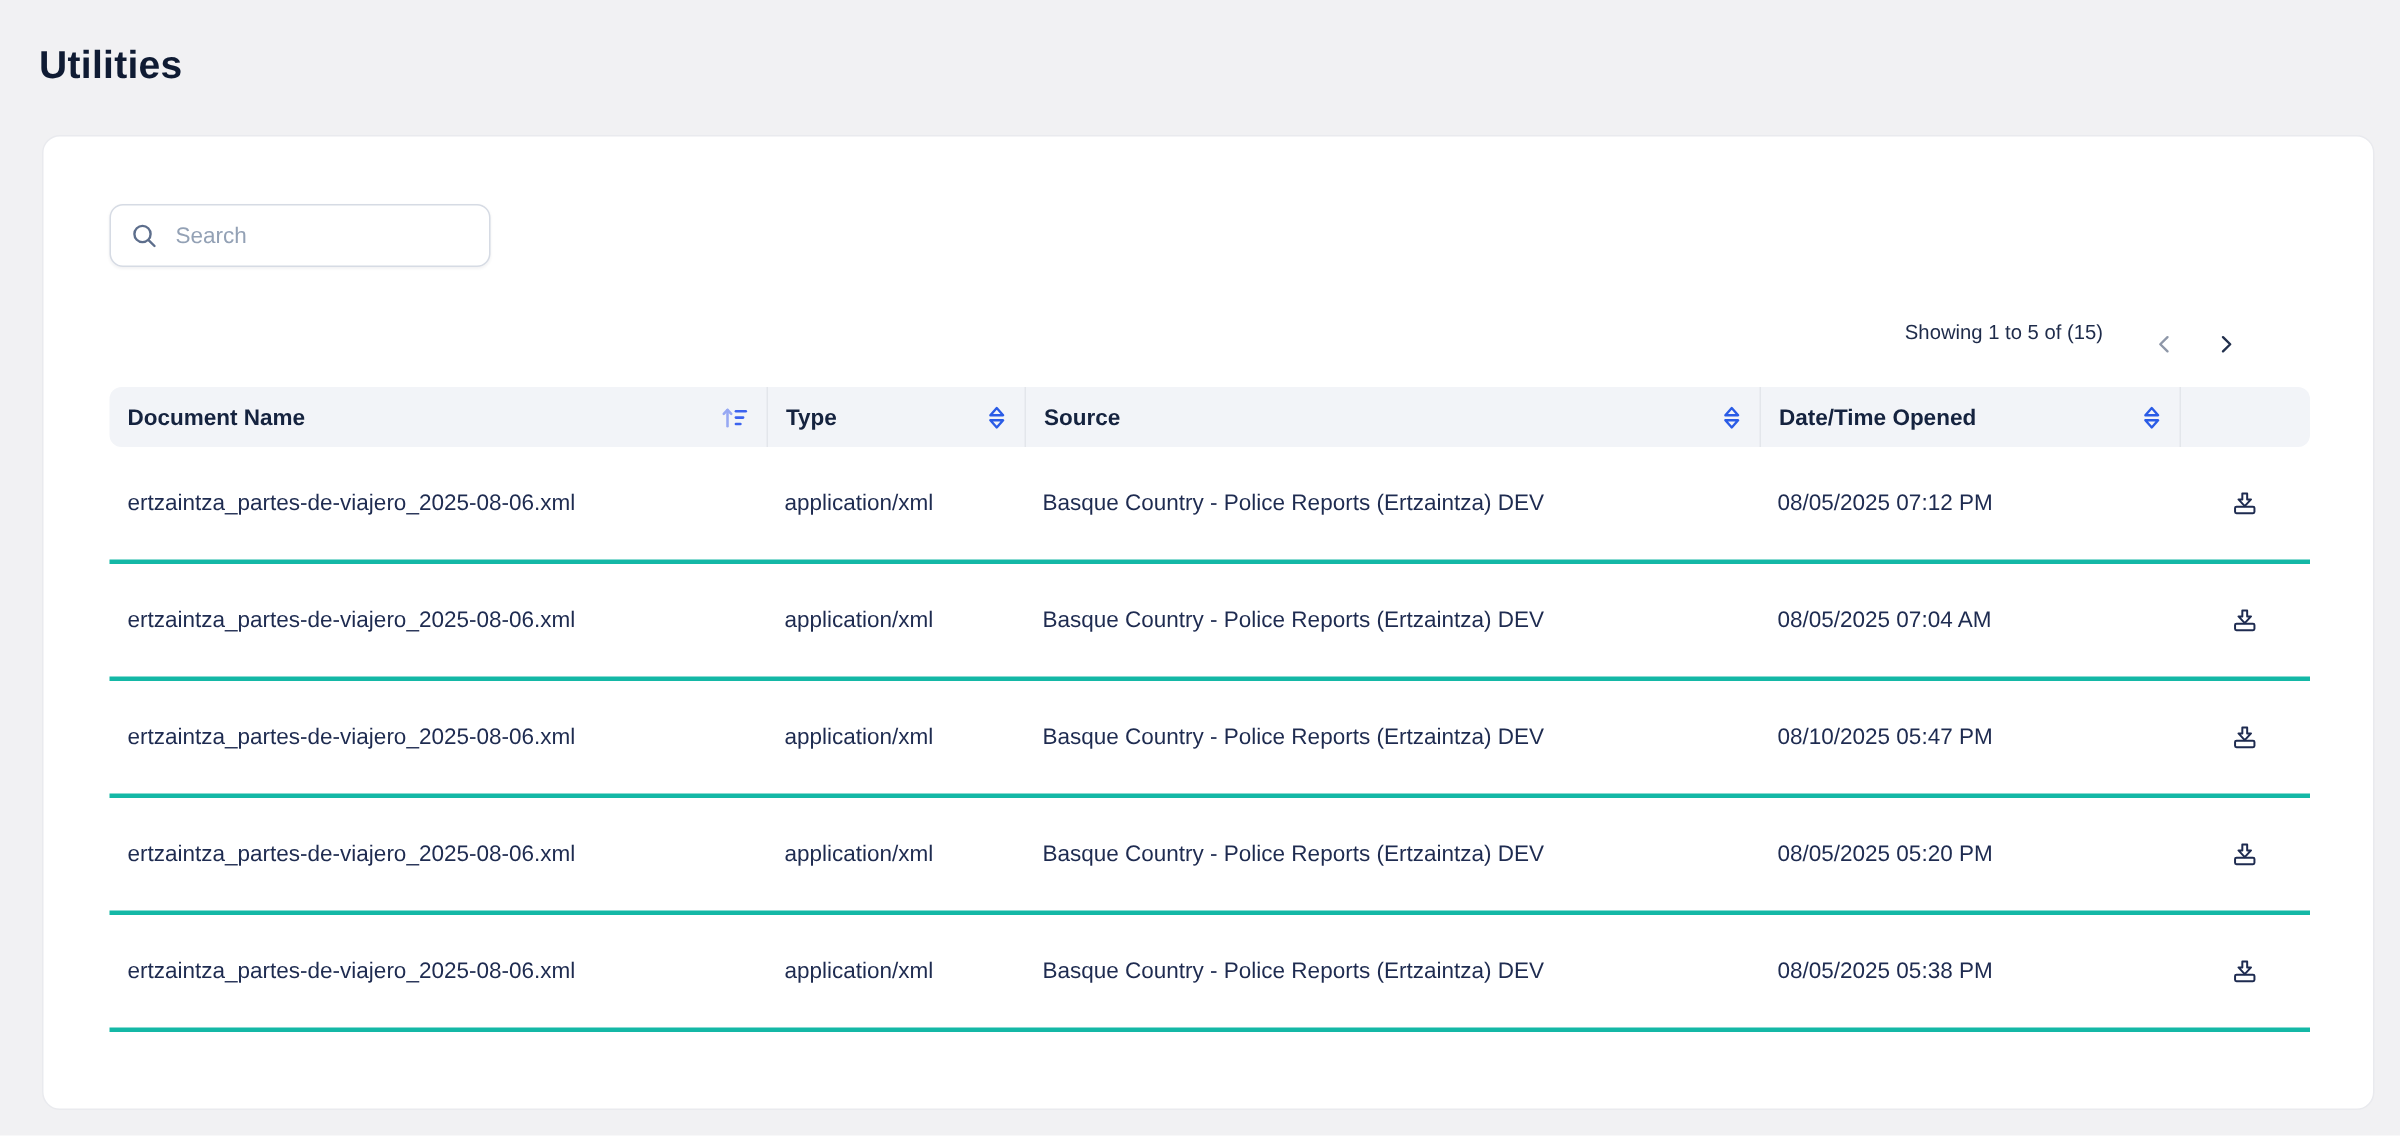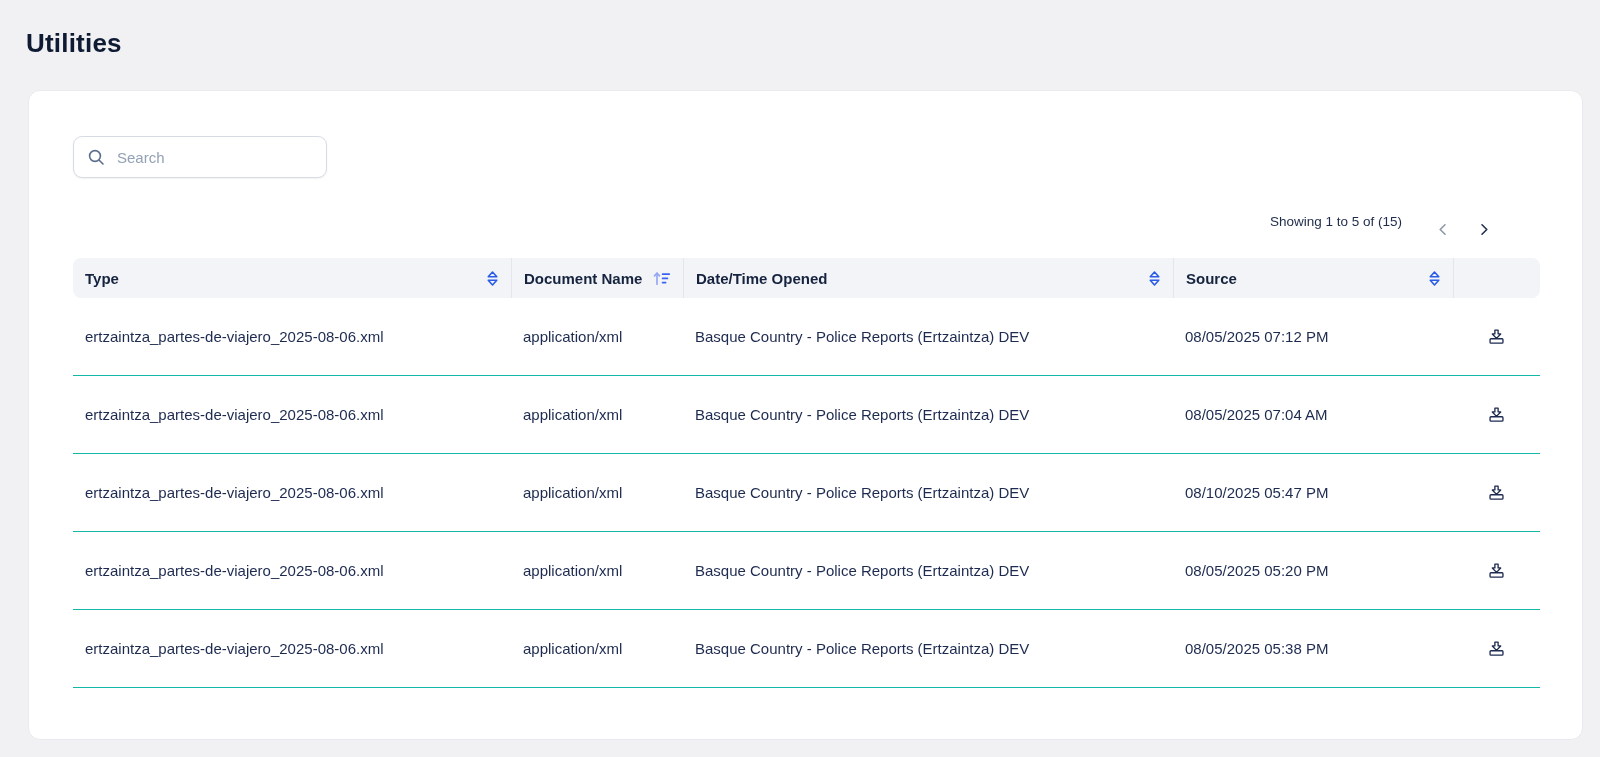--- a/index.html
+++ b/index.html
@@ -146,21 +146,21 @@
     background: none;
     border: none;
     padding: 0;
     cursor: pointer;
     display: flex;
     align-items: center;
   }
   .trow {
     height: 78px;
     align-items: center;
-    border-bottom: 1px solid #14b8a6;
+    border-bottom: 3px solid #14b8a6;
     font-size: 15px;
     color: #1e2b50;
   }
   .cell { padding: 0 12px; white-space: nowrap; overflow: hidden; }
   .cell-actions { display: flex; justify-content: center; }
   .download-btn {
     background: none;
     border: none;
     cursor: pointer;
     padding: 4px;
@@ -203,67 +203,67 @@
           <polyline points="6,2.8 10.8,7.5 6,12.2" stroke="#22304d" stroke-width="1.6" stroke-linecap="round" stroke-linejoin="round"></polyline>
         </svg>
       </span>
     </button>
   </div>
 
   <div class="table">
 
     <div class="thead">
       <div class="th">
-        <span>Type</span>
-        <button class="sort-btn">
-          <span style="display:flex;">
-            <svg width="13" height="17" viewBox="0 0 12 16" fill="none">
-              <path d="M2 6.4 L6 1.9 L10 6.4 Z" stroke="#2b5ce6" stroke-width="1.5" stroke-linejoin="round"></path>
-              <path d="M2 9.6 L6 14.1 L10 9.6 Z" stroke="#2b5ce6" stroke-width="1.5" stroke-linejoin="round"></path>
-            </svg>
-          </span>
-        </button>
-      </div>
-      <div class="th">
         <span>Document Name</span>
         <button class="sort-btn">
           <span style="display:flex;">
             <svg width="18" height="15" viewBox="0 0 18 15" fill="none">
               <line x1="4" y1="13.2" x2="4" y2="2.4" stroke="#97a8f3" stroke-width="1.7" stroke-linecap="round"></line>
               <polyline points="1.5,4.9 4,2.2 6.5,4.9" stroke="#97a8f3" stroke-width="1.7" stroke-linecap="round" stroke-linejoin="round"></polyline>
               <line x1="9.6" y1="3.2" x2="16.2" y2="3.2" stroke="#3c63ef" stroke-width="1.7" stroke-linecap="round"></line>
               <line x1="9.6" y1="7.4" x2="14.4" y2="7.4" stroke="#3c63ef" stroke-width="1.7" stroke-linecap="round"></line>
               <line x1="9.6" y1="11.6" x2="12.6" y2="11.6" stroke="#3c63ef" stroke-width="1.7" stroke-linecap="round"></line>
             </svg>
           </span>
         </button>
       </div>
       <div class="th">
+        <span>Type</span>
+        <button class="sort-btn">
+          <span style="display:flex;">
+            <svg width="13" height="17" viewBox="0 0 12 16" fill="none">
+              <path d="M2 6.4 L6 1.9 L10 6.4 Z" stroke="#2b5ce6" stroke-width="1.5" stroke-linejoin="round"></path>
+              <path d="M2 9.6 L6 14.1 L10 9.6 Z" stroke="#2b5ce6" stroke-width="1.5" stroke-linejoin="round"></path>
+            </svg>
+          </span>
+        </button>
+      </div>
+      <div class="th">
+        <span>Source</span>
+        <button class="sort-btn">
+          <span style="display:flex;">
+            <svg width="13" height="17" viewBox="0 0 12 16" fill="none">
+              <path d="M2 6.4 L6 1.9 L10 6.4 Z" stroke="#2b5ce6" stroke-width="1.5" stroke-linejoin="round"></path>
+              <path d="M2 9.6 L6 14.1 L10 9.6 Z" stroke="#2b5ce6" stroke-width="1.5" stroke-linejoin="round"></path>
+            </svg>
+          </span>
+        </button>
+      </div>
+      <div class="th">
         <span>Date/Time Opened</span>
         <button class="sort-btn">
           <span style="display:flex;">
             <svg width="13" height="17" viewBox="0 0 12 16" fill="none">
               <path d="M2 6.4 L6 1.9 L10 6.4 Z" stroke="#2b5ce6" stroke-width="1.5" stroke-linejoin="round"></path>
               <path d="M2 9.6 L6 14.1 L10 9.6 Z" stroke="#2b5ce6" stroke-width="1.5" stroke-linejoin="round"></path>
             </svg>
           </span>
         </button>
       </div>
       <div class="th">
-        <span>Source</span>
-        <button class="sort-btn">
-          <span style="display:flex;">
-            <svg width="13" height="17" viewBox="0 0 12 16" fill="none">
-              <path d="M2 6.4 L6 1.9 L10 6.4 Z" stroke="#2b5ce6" stroke-width="1.5" stroke-linejoin="round"></path>
-              <path d="M2 9.6 L6 14.1 L10 9.6 Z" stroke="#2b5ce6" stroke-width="1.5" stroke-linejoin="round"></path>
-            </svg>
-          </span>
-        </button>
-      </div>
-      <div class="th">
         <span></span>
       </div>
     </div>
 
     <div>
 
         <div class="trow">
           <div class="cell">ertzaintza_partes-de-viajero_2025-08-06.xml</div>
           <div class="cell">application/xml</div>
           <div class="cell">Basque Country - Police Reports (Ertzaintza) DEV</div>

